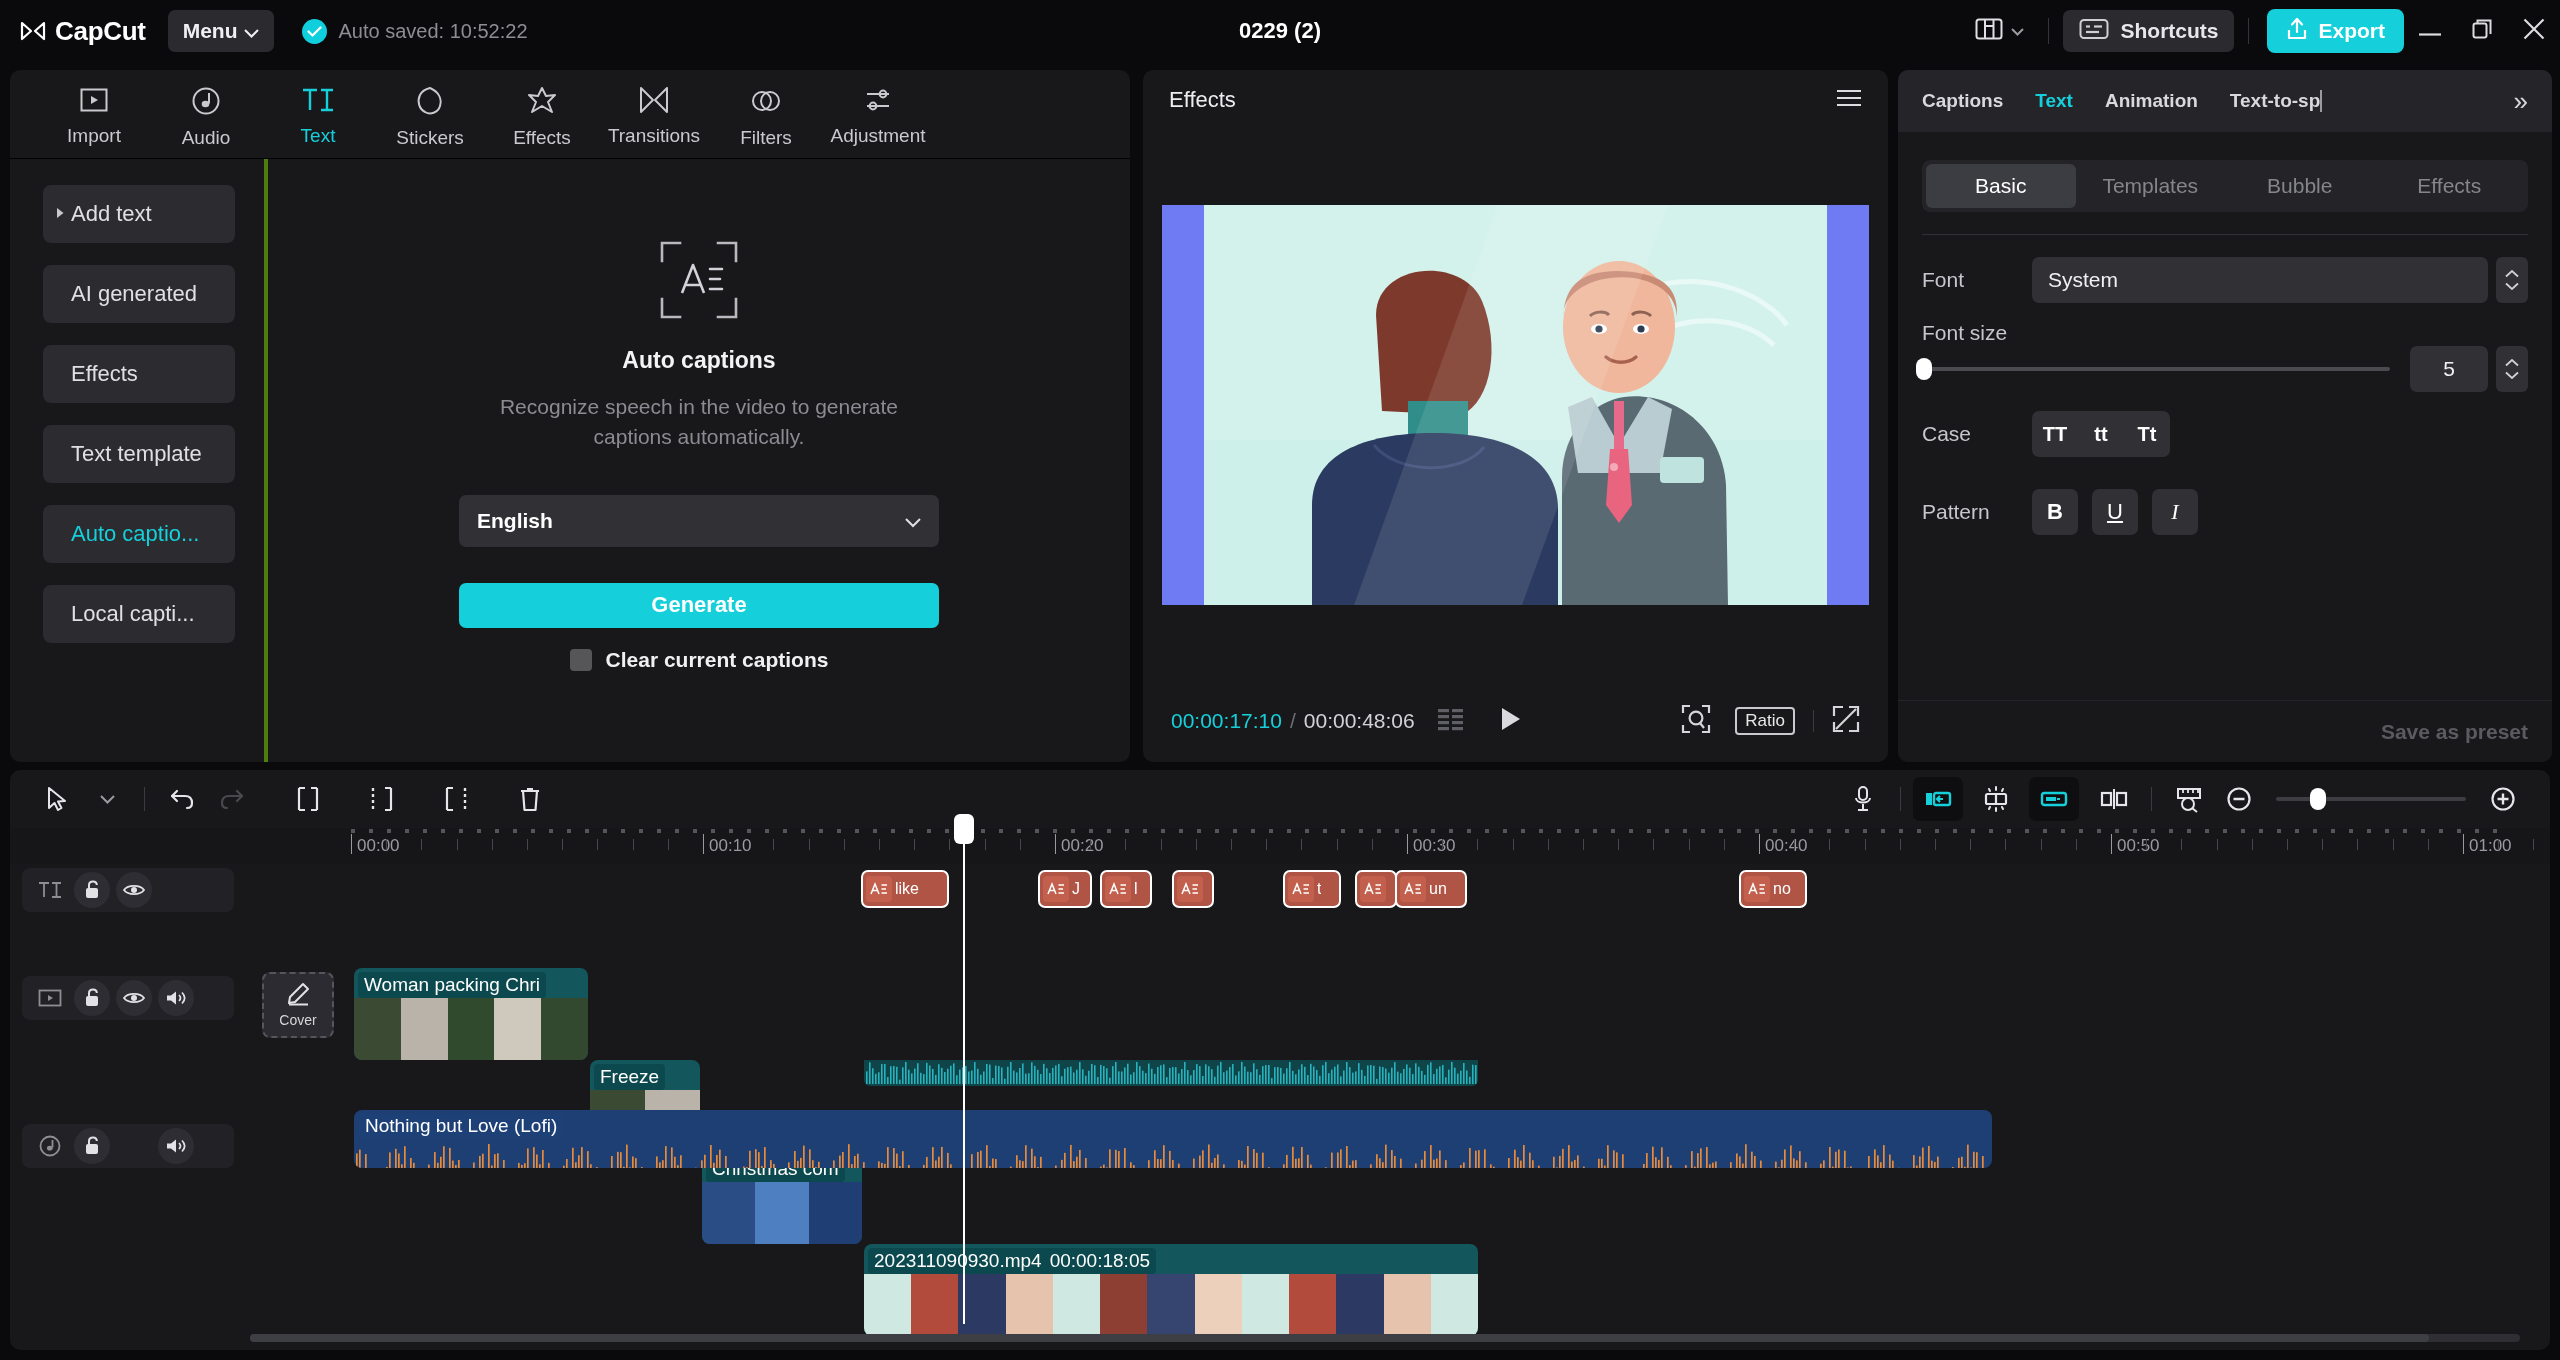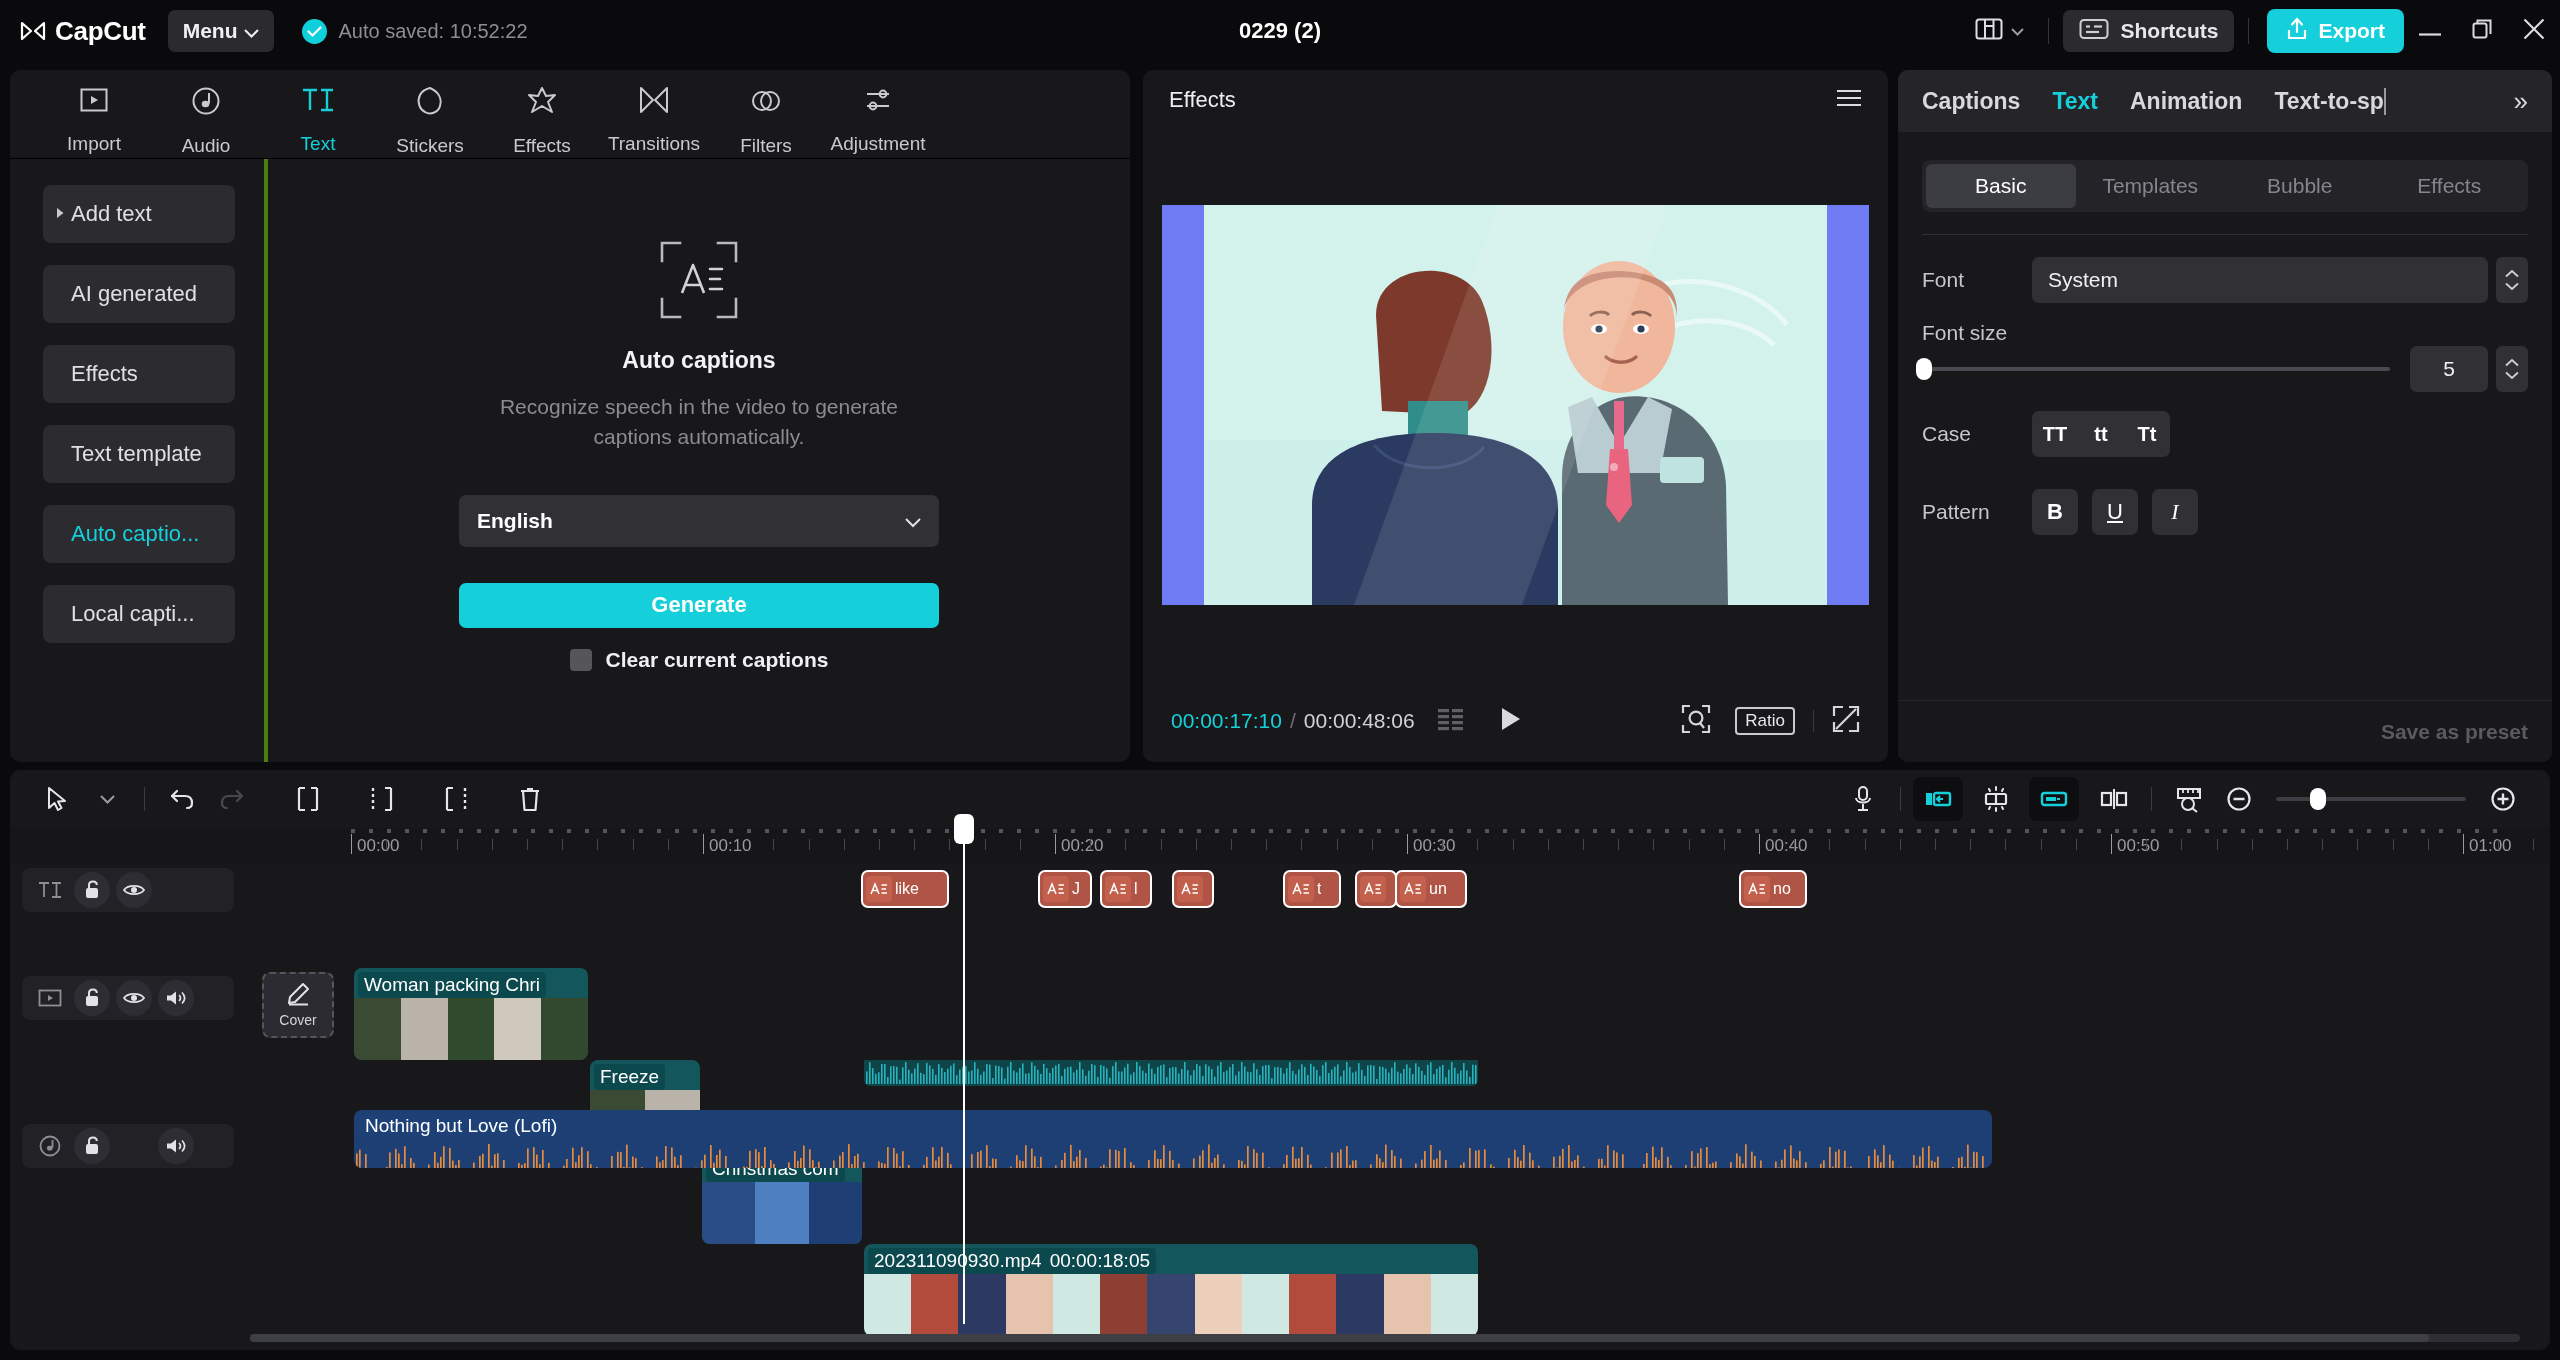--- a/index.html
+++ b/index.html
@@ -57,21 +57,21 @@
   .mainrow { position: absolute; left: 0; top: 62px; width: 2560px; height: 700px; }
 
   
   .leftpanel {
     position: absolute; left: 10px; top: 8px; width: 1120px; height: 692px;
     background: #18181b; border-radius: 10px; overflow: hidden;
   }
   .tabstrip { height: 88px; display: flex; align-items: flex-start; padding: 8px 0 0 28px; gap: 0; }
   .tabitem {
     width: 112px; display: flex; flex-direction: column; align-items: center;
-    gap: 15px; cursor: pointer; color: #c9c9ce; padding-top: 8px;
+    gap: 7px; cursor: pointer; color: #c9c9ce; padding-top: 8px;
   }
   .tabitem .tlabel { font-size: 19px; }
   .tabitem.active { color: #15d0da; }
   .tabsplit { position: absolute; left: 0; right: 0; top: 88px; height: 1px; background: #000; }
 
   .lp-body { position: absolute; left: 0; top: 89px; bottom: 0; right: 0; display: flex; }
   .sidecol { width: 258px; padding: 26px 0 0 33px; border-right: 4px solid #4d7c0f; height: 100%; }
   .sidebtn {
     width: 192px; height: 58px; border-radius: 8px; background: #2b2b30;
     display: flex; align-items: center; padding-left: 28px; margin-bottom: 22px;
@@ -114,21 +114,21 @@
   .tc-tot { font-size: 21px; color: #d2d2d6; }
   .pb-spacer { flex: 1; }
   .ratio-chip { border: 2px solid #c9c9ce; border-radius: 4px; padding: 2px 8px; font-size: 17px; color: #e8e8ea; cursor:pointer; }
 
   
   .rightpanel {
     position: absolute; left: 1898px; top: 8px; width: 654px; height: 692px;
     background: #18181b; border-radius: 10px; overflow: hidden;
   }
   .rp-tabs { height: 62px; display: flex; align-items: center; padding: 0 24px; gap: 32px; background: #242429; }
-  .rp-tab { font-size: 23px; font-weight: 700; color: #d9d9dd; cursor: pointer; white-space: nowrap; }
+  .rp-tab { font-size: 19px; font-weight: 700; color: #d9d9dd; cursor: pointer; white-space: nowrap; }
   .rp-tab.active { color: #15d0da; }
   .rp-tab.clipped { max-width: 128px; overflow: hidden; border-right: 2px solid #9b9ba0; }
   .rp-more { margin-left: auto; font-size: 26px; color: #d9d9dd; cursor: pointer; }
 
   .seg-row { margin: 28px 24px 0 24px; height: 52px; border-radius: 8px; background: #232328; display: flex; align-items: center; padding: 4px; }
   .seg { flex: 1; height: 44px; border-radius: 6px; display: flex; align-items: center; justify-content: center; font-size: 21px; color: #85858c; cursor: pointer; }
   .seg.active { background: #3c3c43; color: #fff; }
 
   .applyrow { display: flex; align-items: center; gap: 14px; margin: 26px 0 0 24px; cursor: pointer; }
   .cbox-on { width: 23px; height: 23px; border-radius: 5px; background: #15d0da; display:flex; align-items:center; justify-content:center; }

